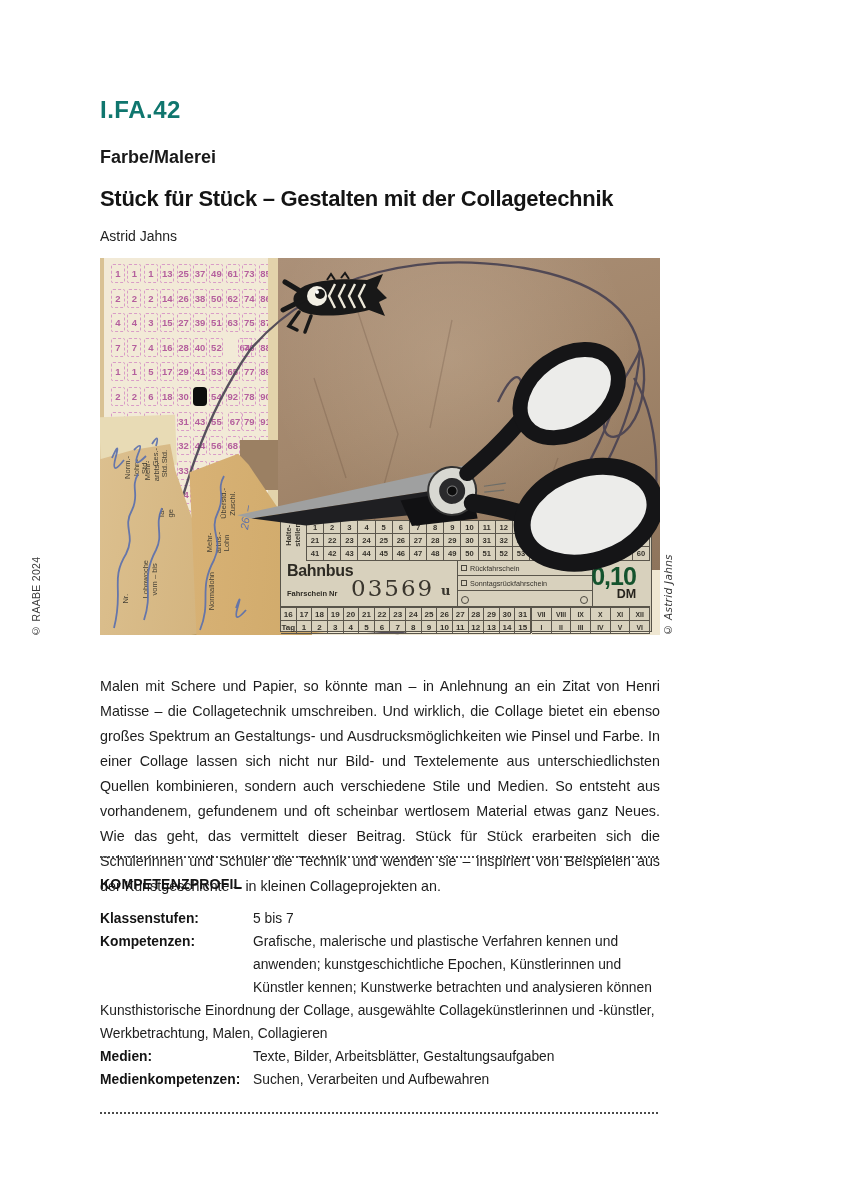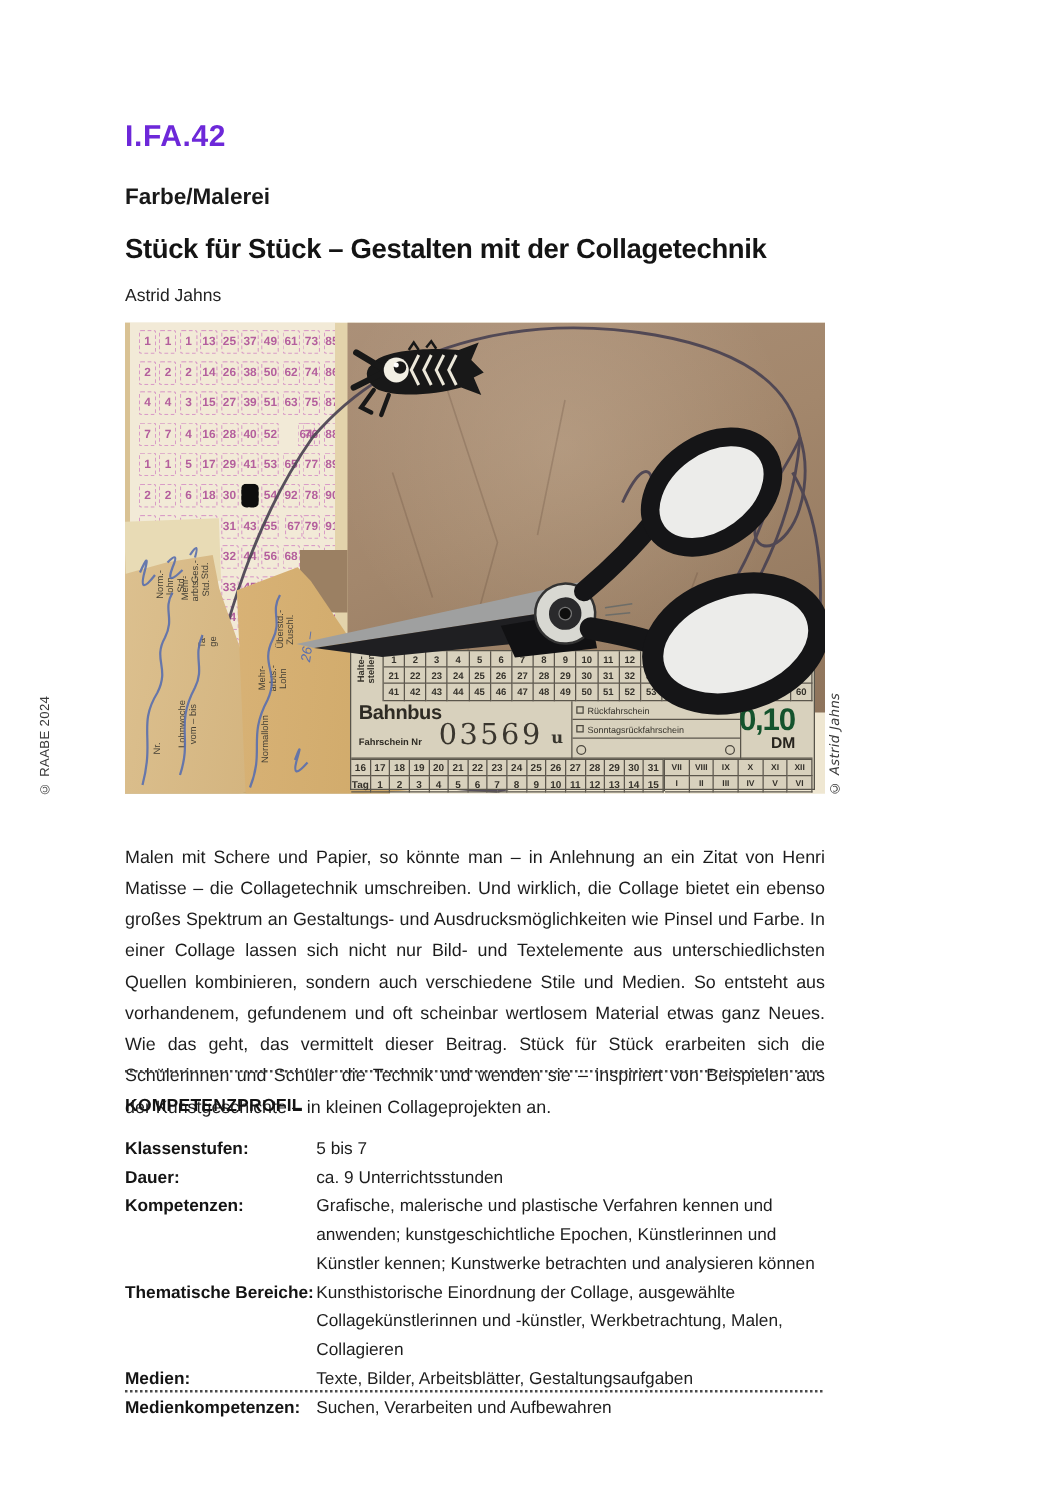--- a/index.html
+++ b/index.html
@@ -1,20 +1,20 @@
 <!DOCTYPE html>
 <html lang="de"><head>
 <meta charset="utf-8">
 <style>
   html,body{margin:0;padding:0;background:#ffffff;}
   body{font-family:"Liberation Sans",sans-serif;color:#1b1b1b;}
   .page{position:relative;width:848px;height:1200px;background:#fff;overflow:hidden;}
 
   
-  .doc-code{position:absolute;left:100px;top:96px;font-size:24px;font-weight:bold;color:#6d28d9;letter-spacing:.5px;}
+  .doc-code{position:absolute;left:100px;top:96px;font-size:24px;font-weight:bold;color:#0f766e;letter-spacing:.5px;}
   .category{position:absolute;left:100px;top:147px;font-size:18px;font-weight:bold;color:#191919;}
   .doc-title{position:absolute;left:100px;top:186px;font-size:22px;font-weight:bold;color:#141414;letter-spacing:-.3px;white-space:nowrap;}
   .author{position:absolute;left:100px;top:228px;font-size:14px;color:#222;}
 
   
   .vcredit{position:absolute;writing-mode:vertical-rl;transform:rotate(180deg);font-size:10.5px;color:#3a3a3a;letter-spacing:.3px;}
   .vcredit.raabe{left:30px;top:512px;height:125px;}
   .vcredit.astrid{left:662px;top:512px;height:124px;font-style:italic;font-family:"DejaVu Sans",sans-serif;}
 
   
@@ -472,29 +472,24 @@
   <hr class="dotted hr1">
 
   <div class="profile-heading">KOMPETENZPROFIL</div>
 
   <div class="profile-rows">
     <div class="p-row">
       <div class="p-label">Klassenstufen:</div>
       <div class="p-value">5 bis 7</div>
     </div>
     <div class="p-row">
-      <div class="p-label">Dauer:</div>
-      <div class="p-value">ca. 9 Unterrichtsstunden</div>
-    </div>
-    <div class="p-row">
       <div class="p-label">Kompetenzen:</div>
       <div class="p-value">Grafische, malerische und plastische Verfahren kennen und anwenden; kunstgeschichtliche Epochen, Künstlerinnen und Künstler kennen; Kunstwerke betrachten und analysieren können</div>
     </div>
     <div class="p-row">
-      <div class="p-label">Thematische Bereiche:</div>
       <div class="p-value">Kunsthistorische Einordnung der Collage, ausgewählte Collagekünstlerinnen und -künstler, Werkbetrachtung, Malen, Collagieren</div>
     </div>
     <div class="p-row">
       <div class="p-label">Medien:</div>
       <div class="p-value">Texte, Bilder, Arbeitsblätter, Gestaltungsaufgaben</div>
     </div>
     <div class="p-row">
       <div class="p-label">Medienkompetenzen:</div>
       <div class="p-value">Suchen, Verarbeiten und Aufbewahren</div>
     </div>

